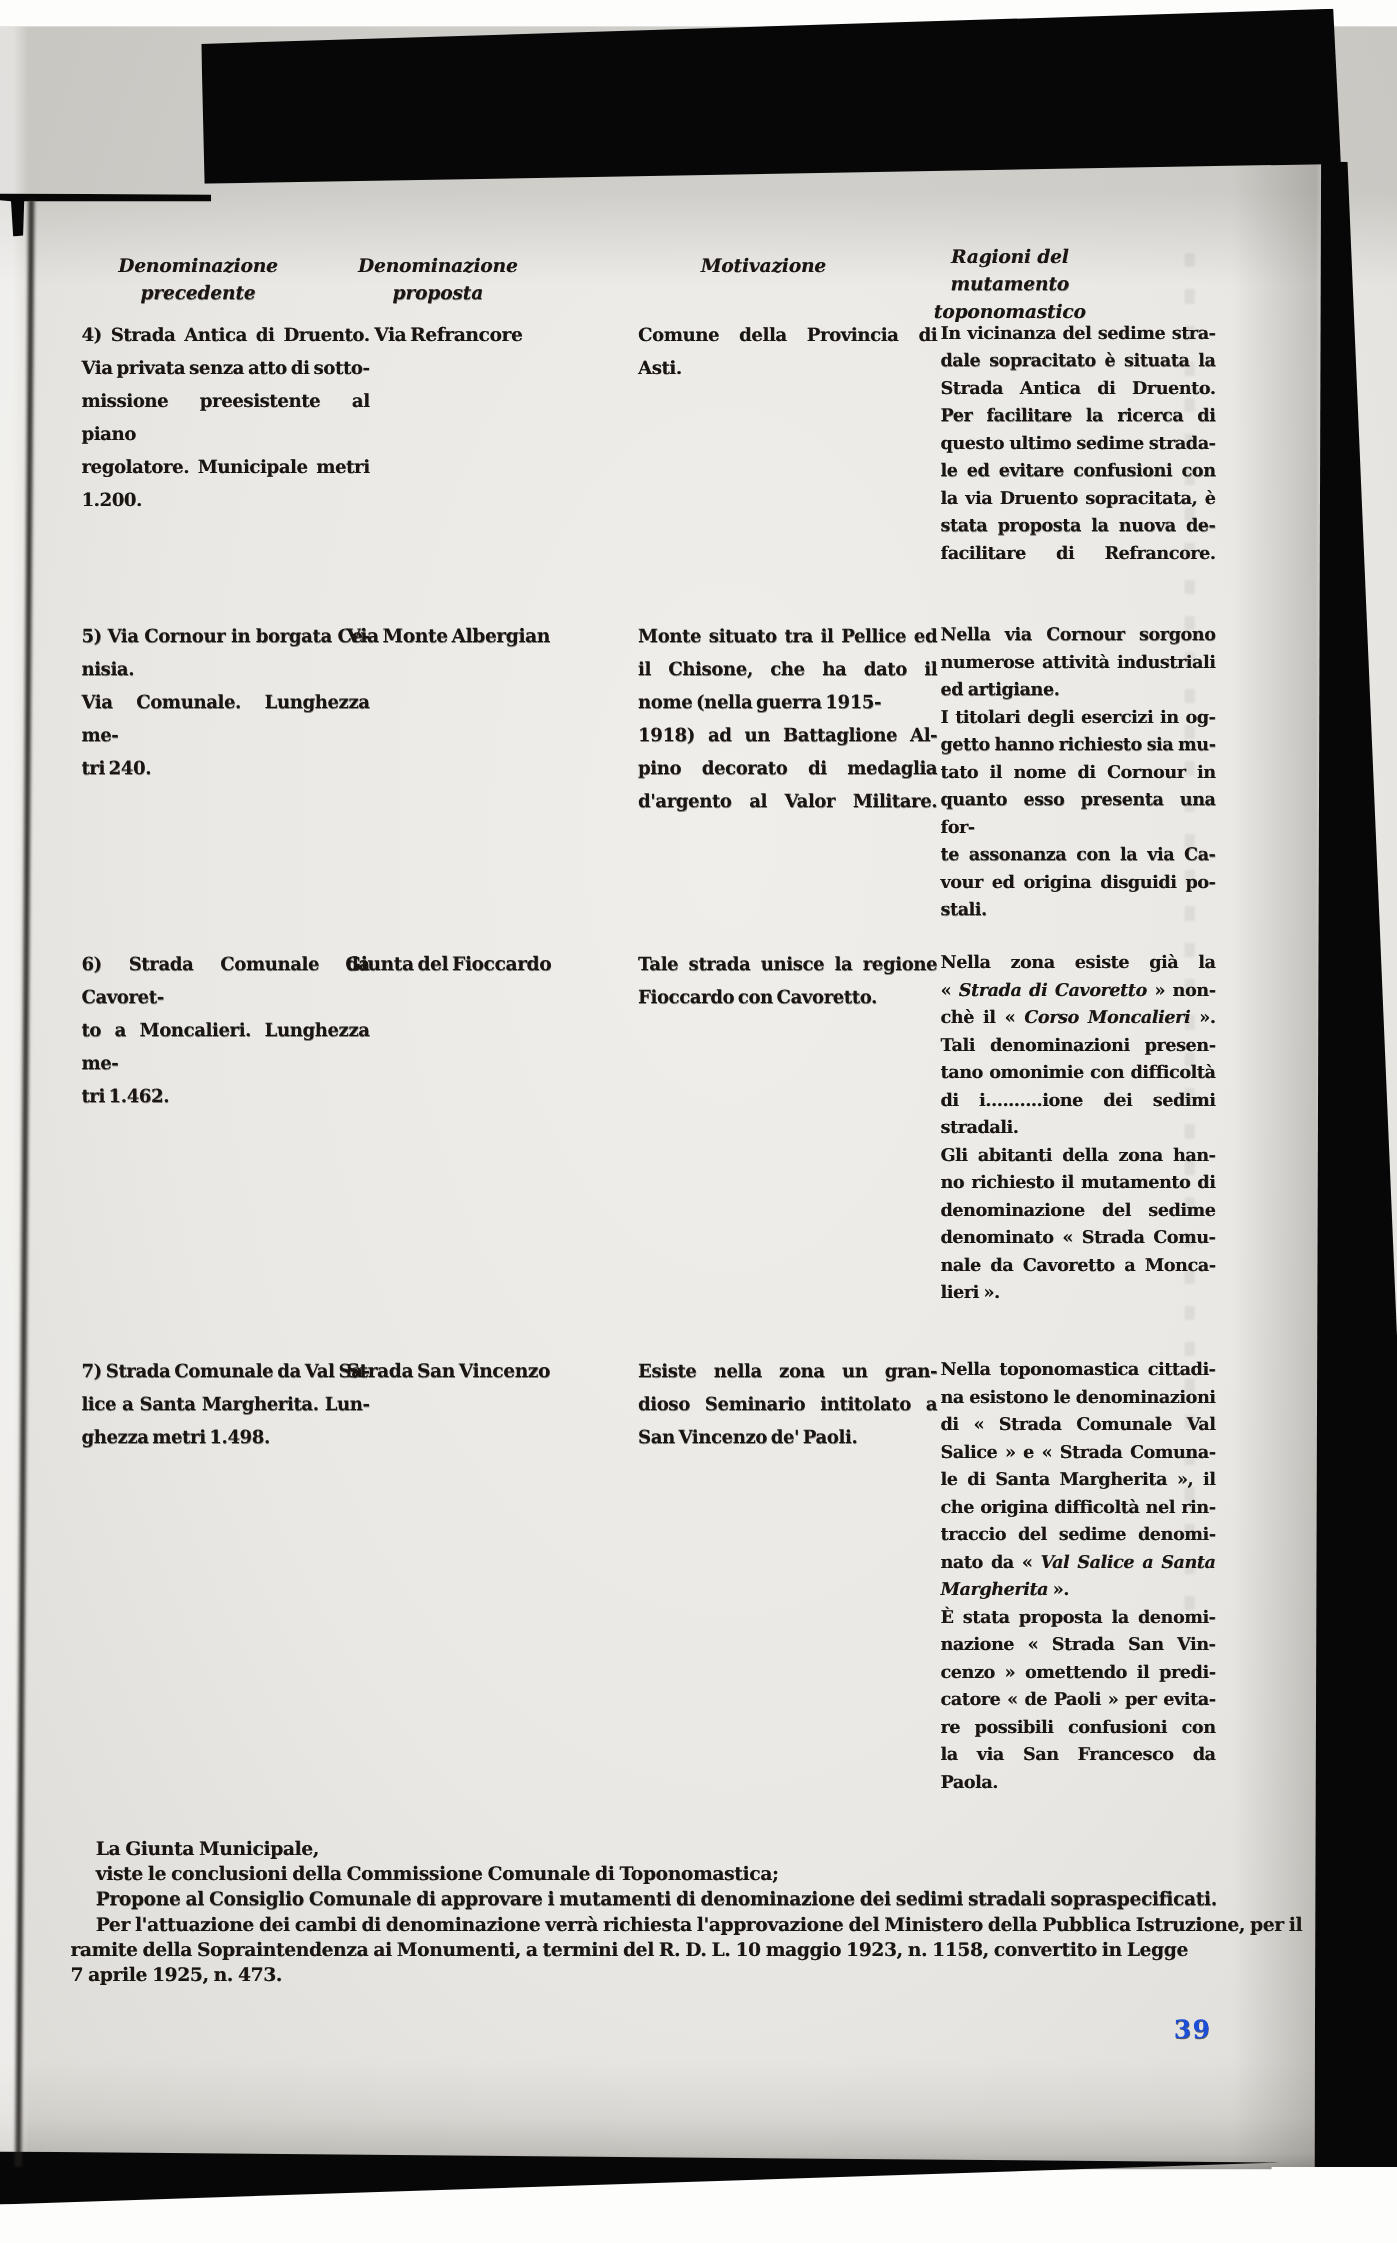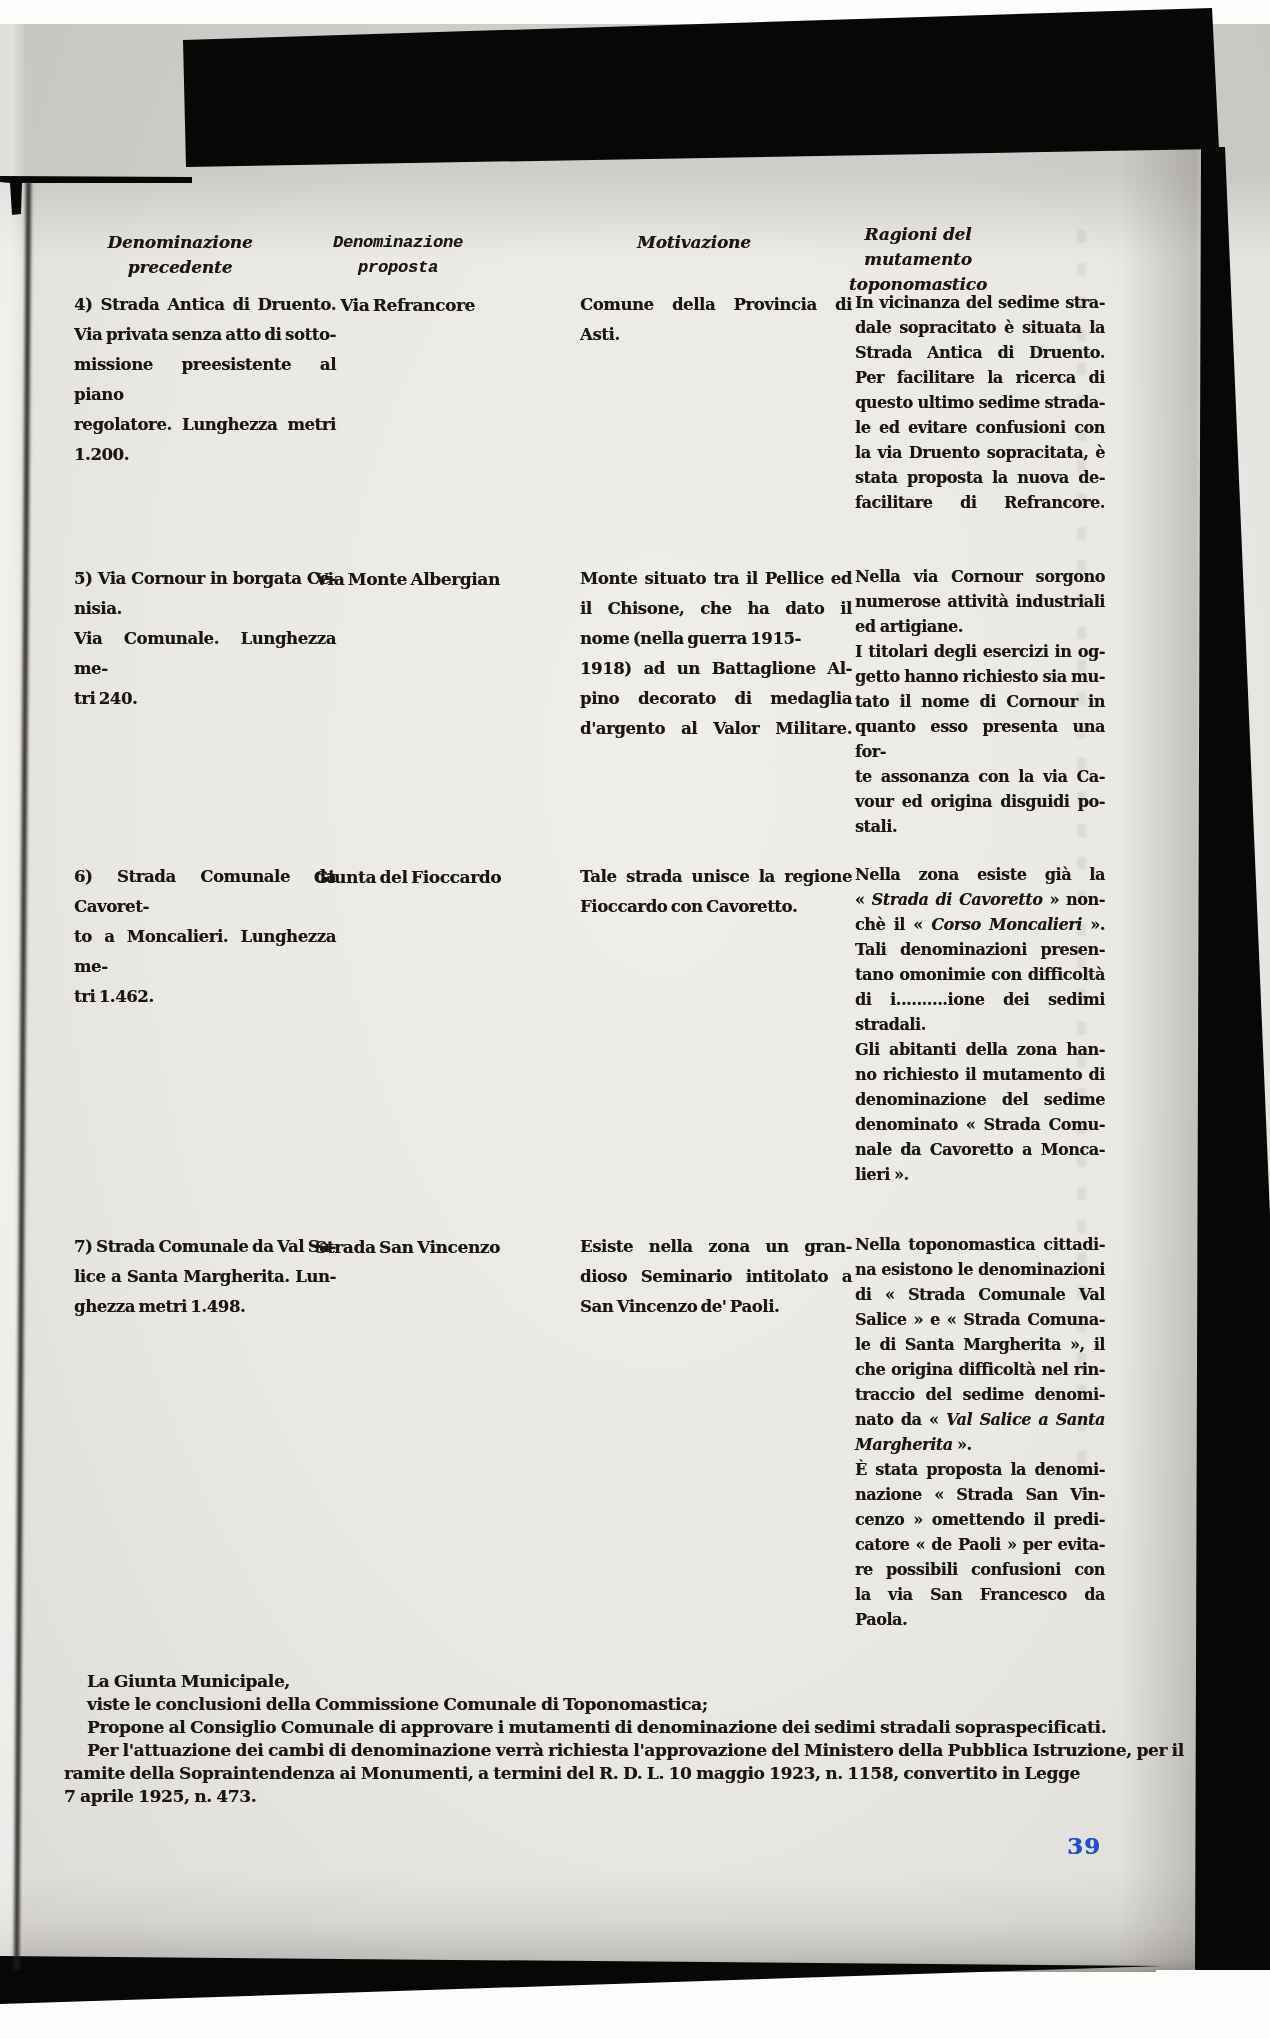--- a/index.html
+++ b/index.html
@@ -47,33 +47,33 @@
 
   <div class="shape top-black"></div>
   <div class="shape right-gutter"></div>
   <div class="shape bottom-wedge"></div>
   <div class="shape tmark"></div>
   <div class="fold"></div>
   <div class="bleed"></div>
   <div class="br-white"></div>
 
   <div class="txt colhead" style="left:70px;top:230px;width:220px;">Denominazione precedente</div>
-  <div class="txt colhead" style="left:300px;top:230px;width:196px;font-family:Liberation Mono, monospace;">Denominazione proposta</div>
+  <div class="txt colhead" style="left:300px;top:230px;width:196px;">Denominazione proposta</div>
   <div class="txt colhead" style="left:598px;top:230px;width:192px;">Motivazione</div>
   <div class="txt colhead" style="left:818px;top:222px;width:200px;">
     <div>Ragioni del mutamento</div>
     <div>toponomastico</div>
   </div>
 
   <div>
       <div class="txt cell c-precedente" style="left: 74px; top: 290px; width: 262px;">
         <div class="line just">4) Strada Antica di Druento.</div>
         <div class="line just">Via privata senza atto di sotto-</div>
         <div class="line just">missione preesistente al piano</div>
-        <div class="line just">regolatore. Lunghezza metri</div>
+        <div class="line just">regolatore. Municipale metri</div>
         <div class="line">1.200.</div>
       </div>
       <div class="txt cell c-proposta" style="left: 300px; top: 290px; width: 215px;">
         <div class="line">Via Refrancore</div>
       </div>
       <div class="txt cell c-motivazione" style="left: 580px; top: 290px; width: 272px;">
         <div class="line just">Comune della Provincia di</div>
         <div class="line">Asti.</div>
       </div>
       <div class="txt cell c-ragioni" style="left: 855px; top: 290px; width: 250px;">

